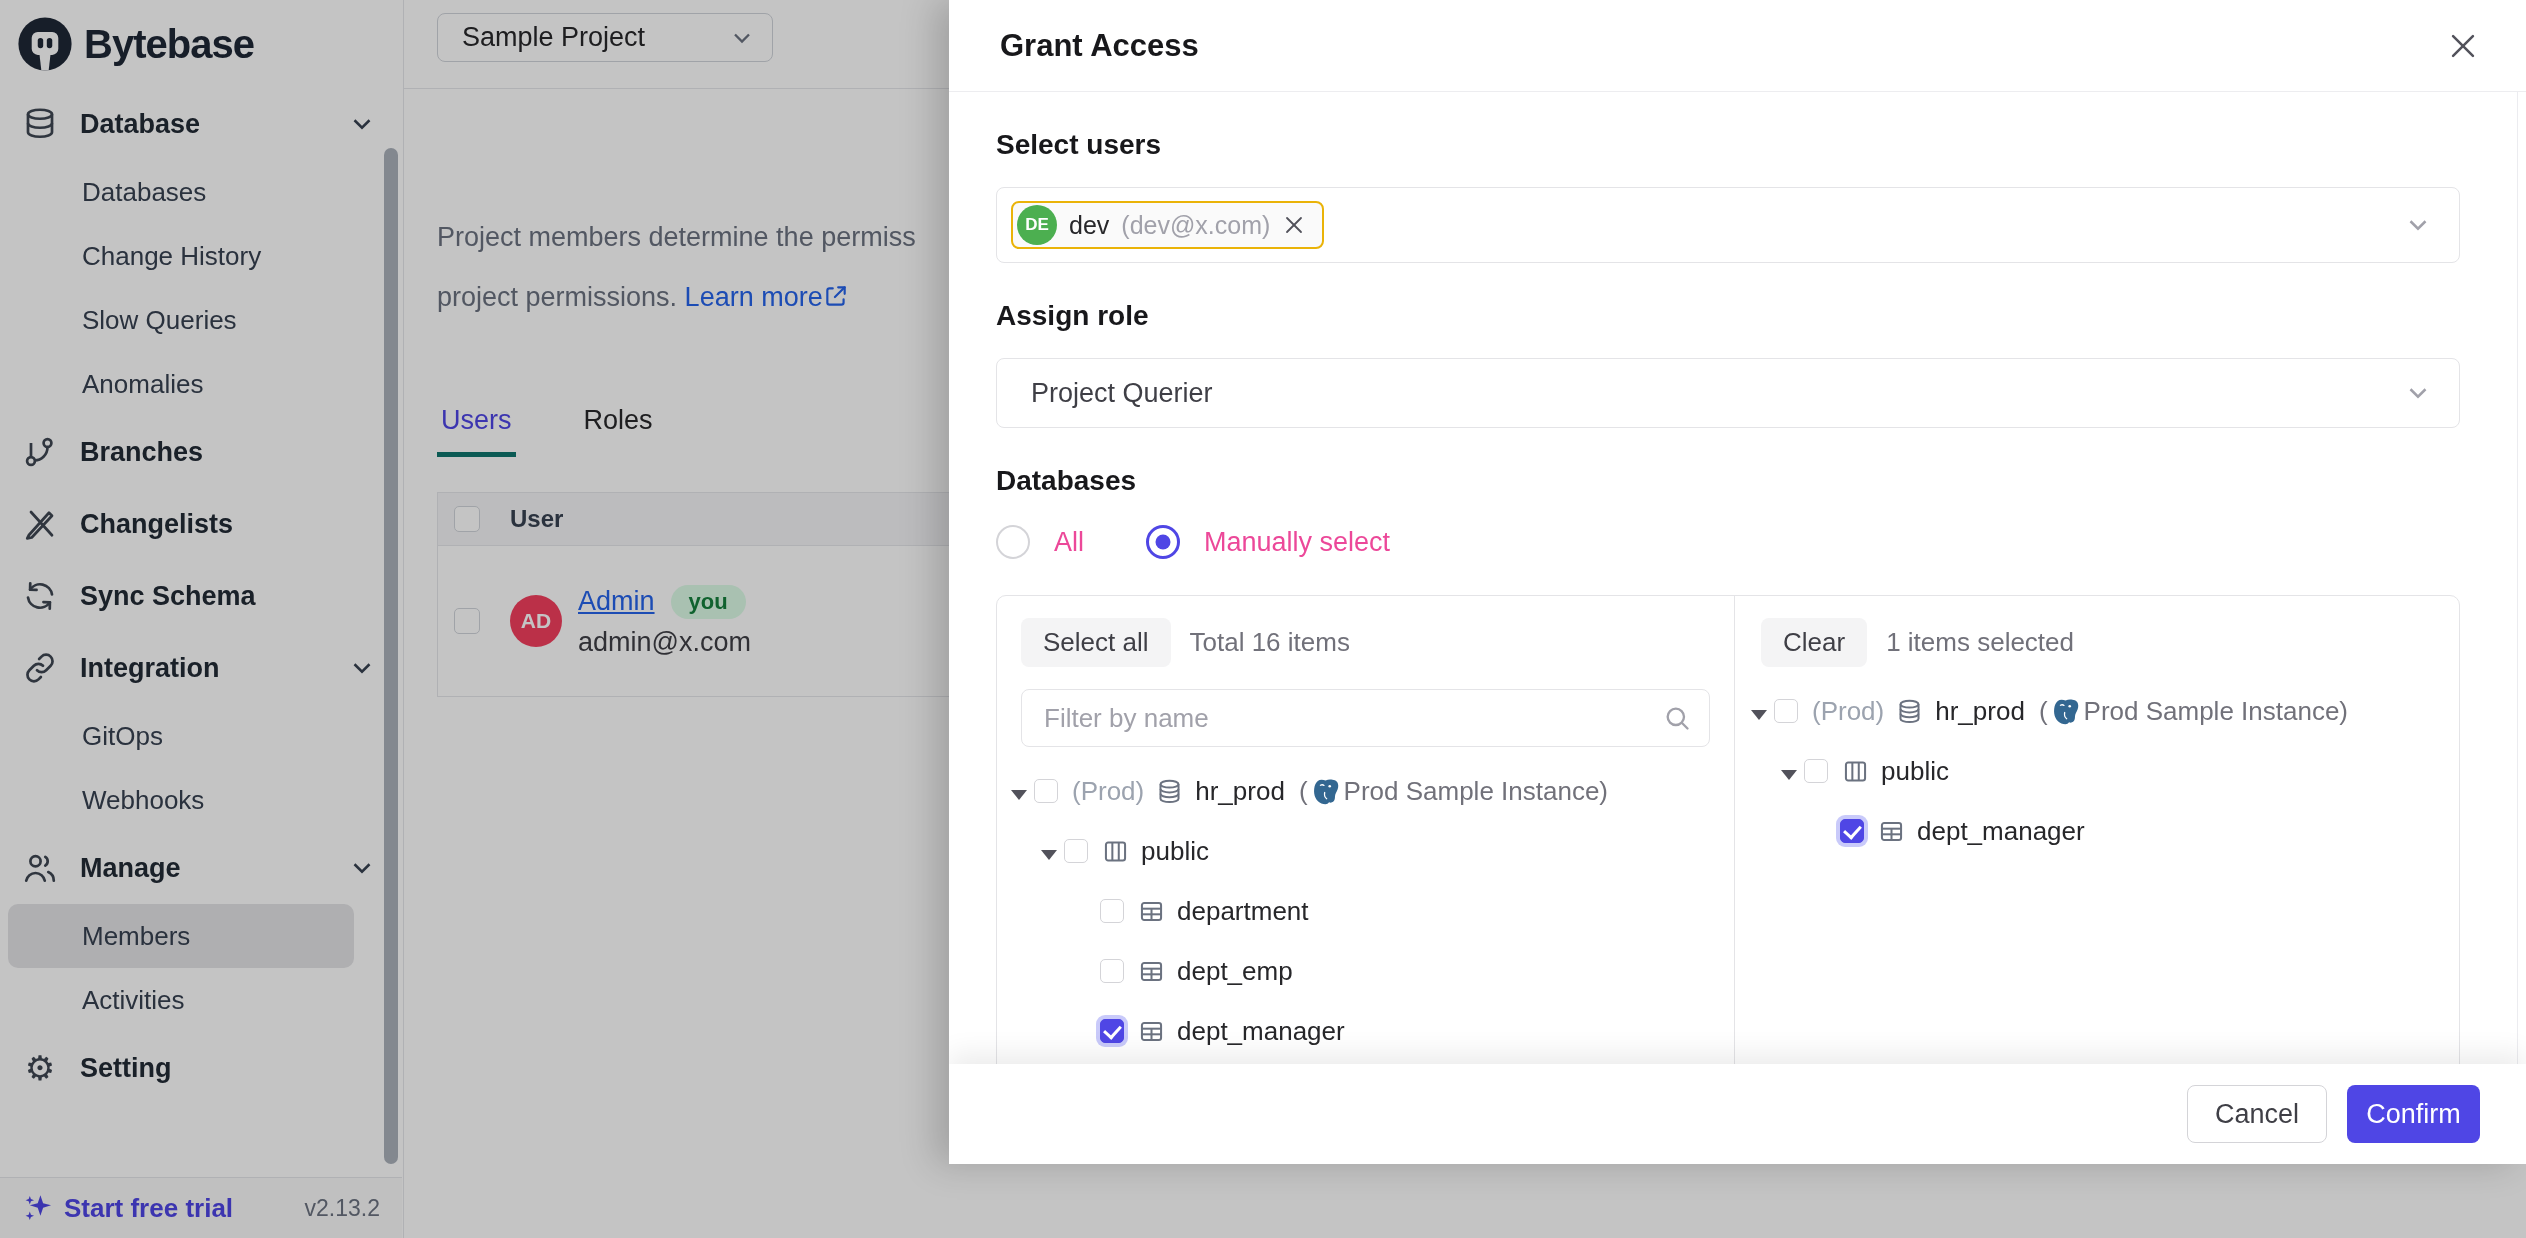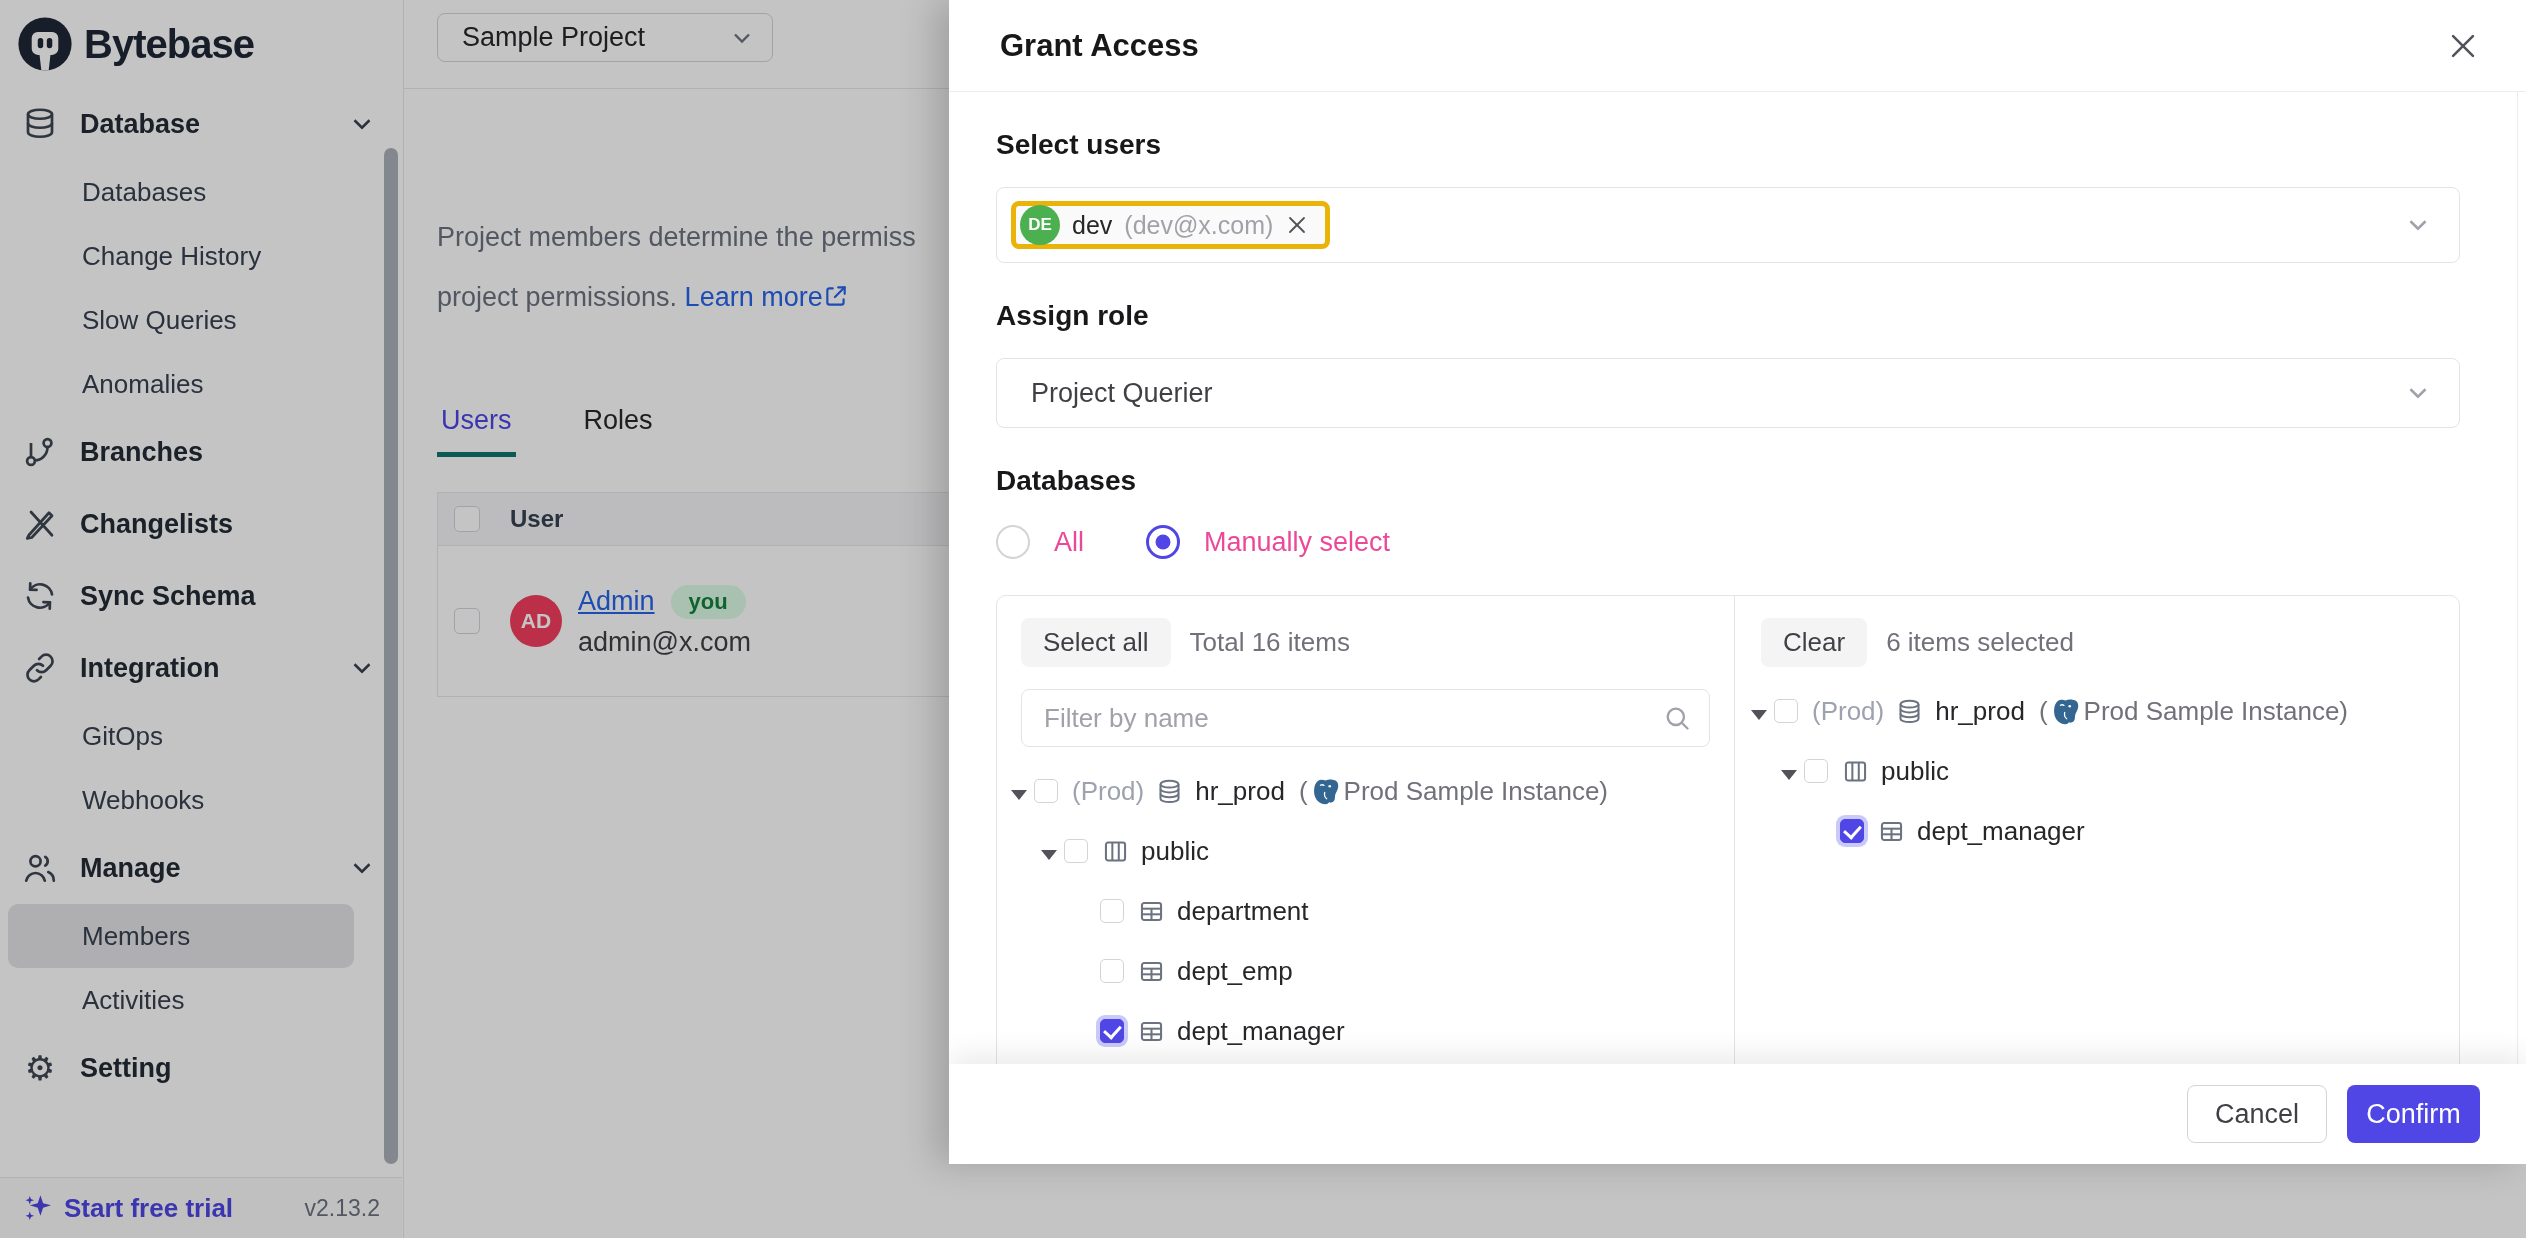--- a/index.html
+++ b/index.html
@@ -73,21 +73,21 @@
   .m-header { height:92px; border-bottom:1px solid #ededf0; display:flex; align-items:center;
     padding:0 46px 0 51px; }
   .m-title { font-size:31px; font-weight:700; color:#18181b; }
   .m-close { margin-left:auto; width:34px; height:34px; color:#52525b; cursor:pointer; }
   .m-scrollgutter { position:absolute; top:92px; right:0; bottom:0; width:9px; background:#fff;
     border-left:1px solid #ececf0; }
   .m-body { position:absolute; top:92px; left:0; right:9px; bottom:0; padding:0 57px 0 47px; }
   .m-label { margin-top:37px; height:34px; font-size:28px; font-weight:600; color:#18181b; }
   .sel-input { margin-top:24px; height:76px; border:1px solid #e4e4e7; border-radius:8px;
     display:flex; align-items:center; padding:0 26px 0 14px; }
-  .chip { height:48px; background:#fafafa; border:5px solid #eab308; border-radius:8px;
+  .chip { height:48px; background:#fafafa; border:2px solid #eab308; border-radius:8px;
     display:flex; align-items:center; gap:12px; padding:0 16px 0 4px; }
   .av-dev { width:40px; height:40px; background:#4caf50; font-size:17px; }
   .chip-name { font-size:25px; color:#27272a; }
   .chip-email { font-size:25px; color:#a1a1aa; }
   .chip-x { width:24px; height:24px; color:#52525b; }
   .chev-end { margin-left:auto; width:30px; height:30px; color:#a1a1aa; }
   .role-select { margin-top:24px; height:70px; border:1px solid #e4e4e7; border-radius:8px;
     display:flex; align-items:center; padding:0 26px 0 34px; font-size:27px; color:#3f3f46; }
   .radio-row { margin-top:26px; display:flex; align-items:center; gap:62px; }
   .radio-opt { display:flex; align-items:center; gap:24px; font-size:27px; color:#ec4899; }
@@ -452,21 +452,21 @@
                   <line x1="12" y1="9.5" x2="12" y2="19.5"></line>
                 </svg>
               <span class="t-name">employee</span>
             </div>
           </div>
         </div>
 
         <div class="panel right">
           <div class="panel-head">
             <button class="btn-small">Clear</button>
-            <span class="panel-count">6 items selected</span>
+            <span class="panel-count">1 items selected</span>
           </div>
           <div class="tree">
             <div class="trow">
               <span class="caret"></span>
               <span class="cb"></span>
               <span class="t-env">(Prod)</span>
               <svg class="ticon" viewBox="0 0 24 24" fill="none" stroke="currentColor" stroke-width="1.8">
                   <ellipse cx="12" cy="5.5" rx="8" ry="3"></ellipse>
                   <path d="M4 5.5v4.3c0 1.66 3.58 3 8 3s8-1.34 8-3V5.5"></path>
                   <path d="M4 9.8v4.3c0 1.66 3.58 3 8 3s8-1.34 8-3V9.8"></path>

